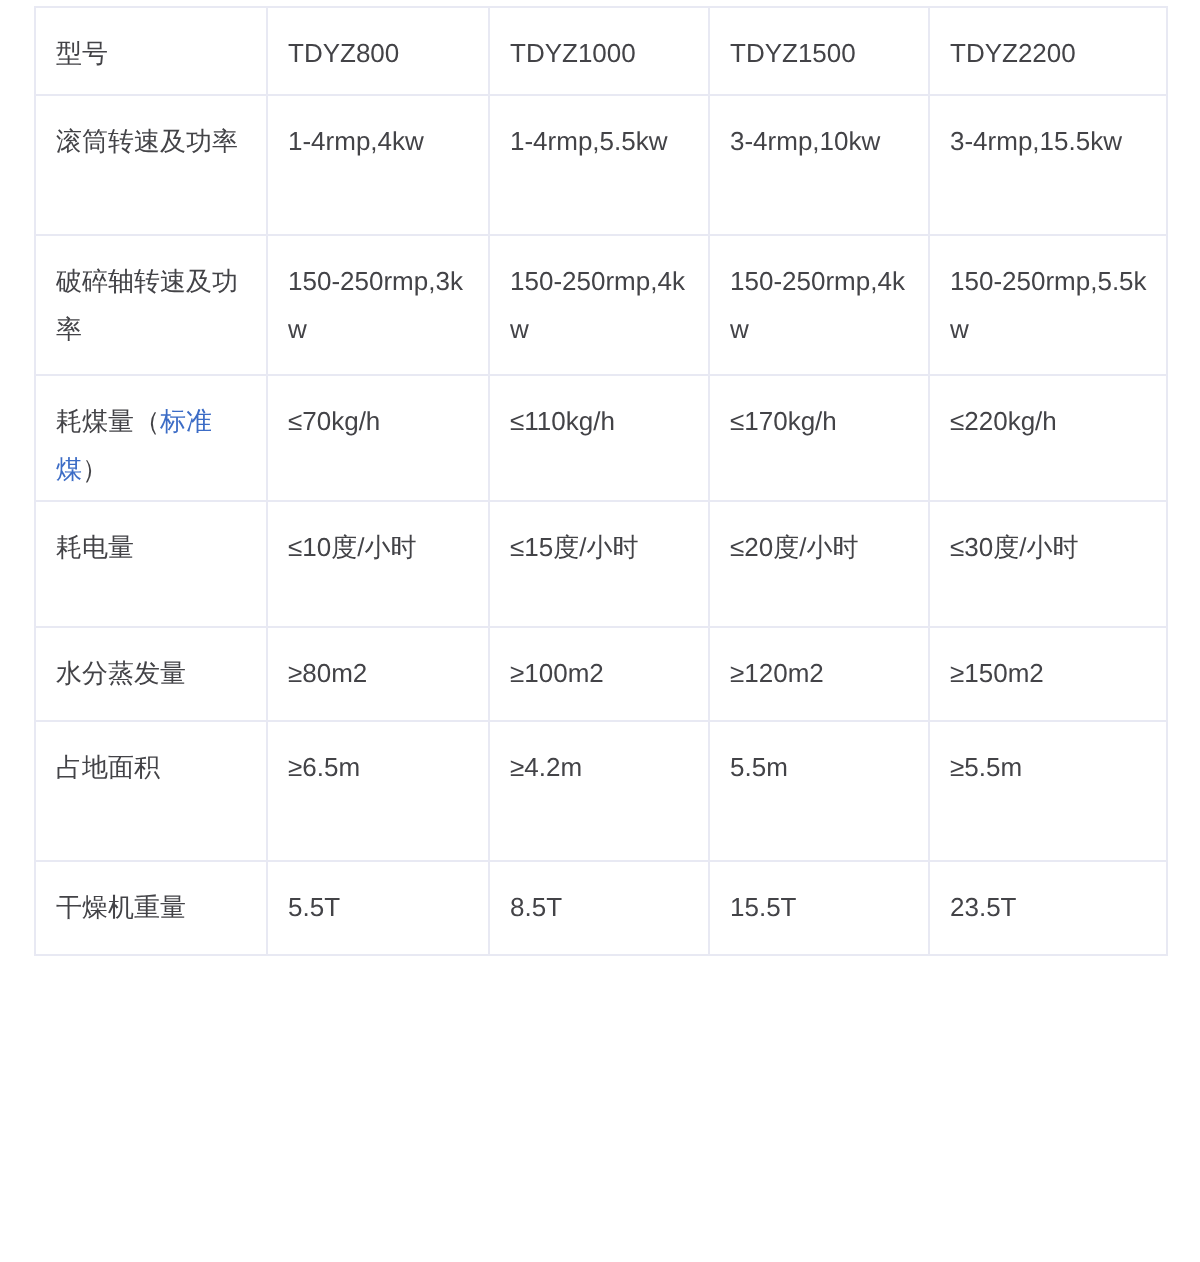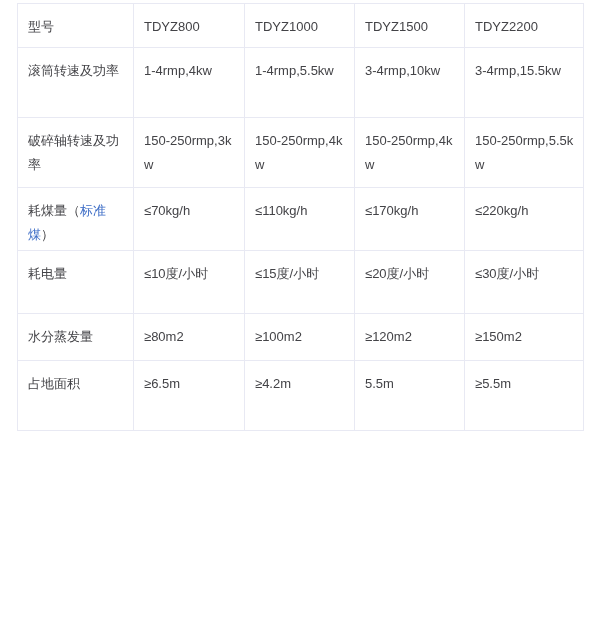--- a/index.html
+++ b/index.html
@@ -122,15 +122,22 @@
           <td>≥120m2</td>
           <td>≥150m2</td>
         </tr>
         <tr>
           <td class="label-cell"><span>占地面积</span></td>
           <td>≥6.5m</td>
           <td>≥4.2m</td>
           <td>5.5m</td>
           <td>≥5.5m</td>
         </tr>
+        <tr>
+          <td class="label-cell"><span>干燥机重量</span></td>
+          <td>5.5T</td>
+          <td>8.5T</td>
+          <td>15.5T</td>
+          <td>23.5T</td>
+        </tr>
       </tbody>
   </table>
 </div>
 
 </body></html>

